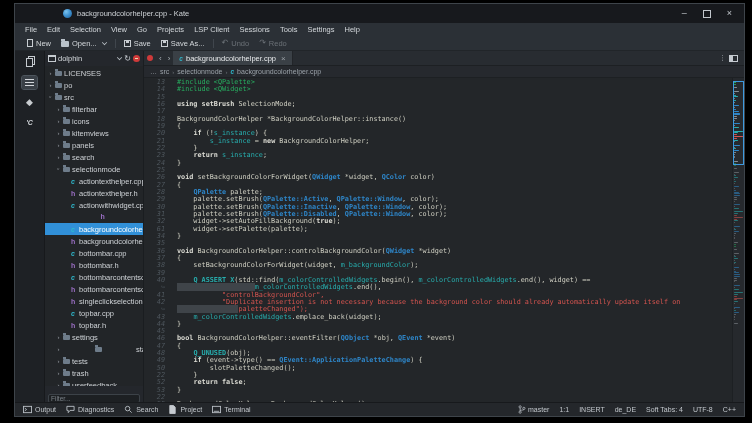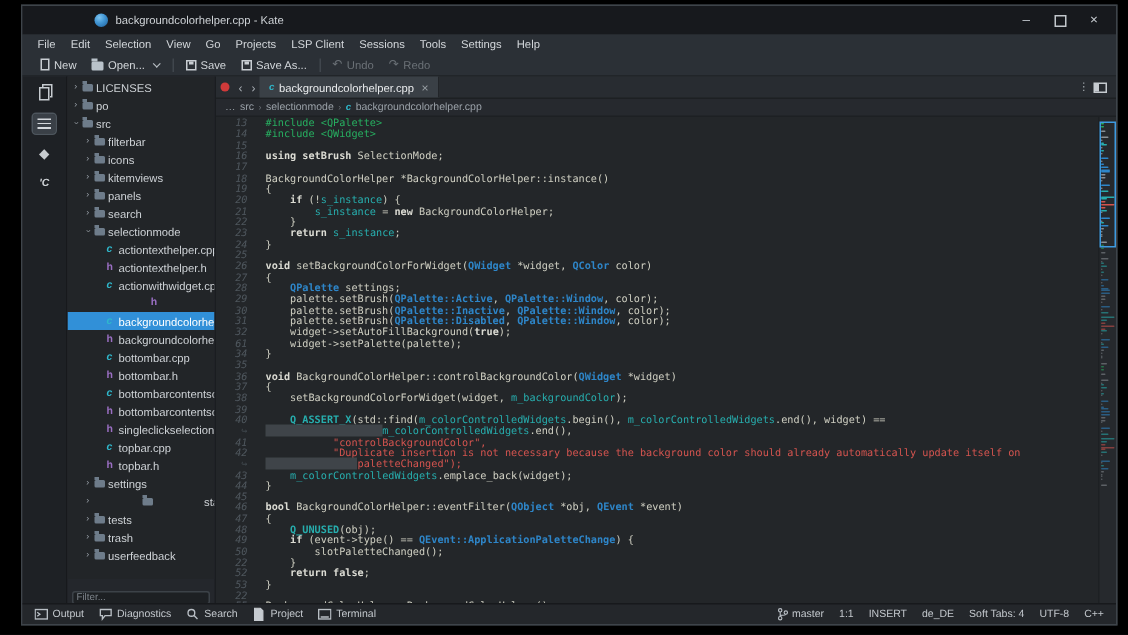--- a/index.html
+++ b/index.html
@@ -192,20 +192,28 @@
           </span>
         <span class="stool">
             <span class="i-git">◆</span>
           </span>
         <span class="stool">
             <span class="i-ctags">'C</span>
           </span>
       </div>
 
       <div class="projectpanel">
+        <div class="pheader">
+          <span class="i-proj"></span>
+          <span>dolphin</span>
+          <span class="spacer"></span>
+          <span class="chev"></span>
+          <span class="i-refresh">↻</span>
+          <span class="i-stop"></span>
+        </div>
         <div class="ptree" id="tree">
             <div class="trow" style="padding-left: 3px;">
               <span class="twisty">›</span>
               <span class="ic-folder"></span>
               <span class="tlabel">LICENSES</span>
             </div>
             <div class="trow" style="padding-left: 3px;">
               <span class="twisty">›</span>
               <span class="ic-folder"></span>
               <span class="tlabel">po</span>
@@ -437,21 +445,21 @@
                 <span class="ctext"><span class="c-k">void</span><span class="c-n"> setBackgroundColorForWidget(</span><span class="c-t">QWidget</span><span class="c-n"> *widget, </span><span class="c-t">QColor</span><span class="c-n"> color)</span></span>
               </div>
               <div class="crow">
                 <span class="gnum">27</span>
                 <span class="gfold"></span>
                 <span class="ctext"><span class="c-n">{</span></span>
               </div>
               <div class="crow">
                 <span class="gnum">28</span>
                 <span class="gfold"></span>
-                <span class="ctext"><span class="c-n">    </span><span class="c-t">QPalette</span><span class="c-n"> settings;</span></span>
+                <span class="ctext"><span class="c-n">    </span><span class="c-t">QPalette</span><span class="c-n"> palette;</span></span>
               </div>
               <div class="crow">
                 <span class="gnum">29</span>
                 <span class="gfold"></span>
                 <span class="ctext"><span class="c-n">    palette.setBrush(</span><span class="c-t">QPalette::Active</span><span class="c-n">, </span><span class="c-t">QPalette::Window</span><span class="c-n">, color);</span></span>
               </div>
               <div class="crow">
                 <span class="gnum">30</span>
                 <span class="gfold"></span>
                 <span class="ctext"><span class="c-n">    palette.setBrush(</span><span class="c-t">QPalette::Inactive</span><span class="c-n">, </span><span class="c-t">QPalette::Window</span><span class="c-n">, color);</span></span>

